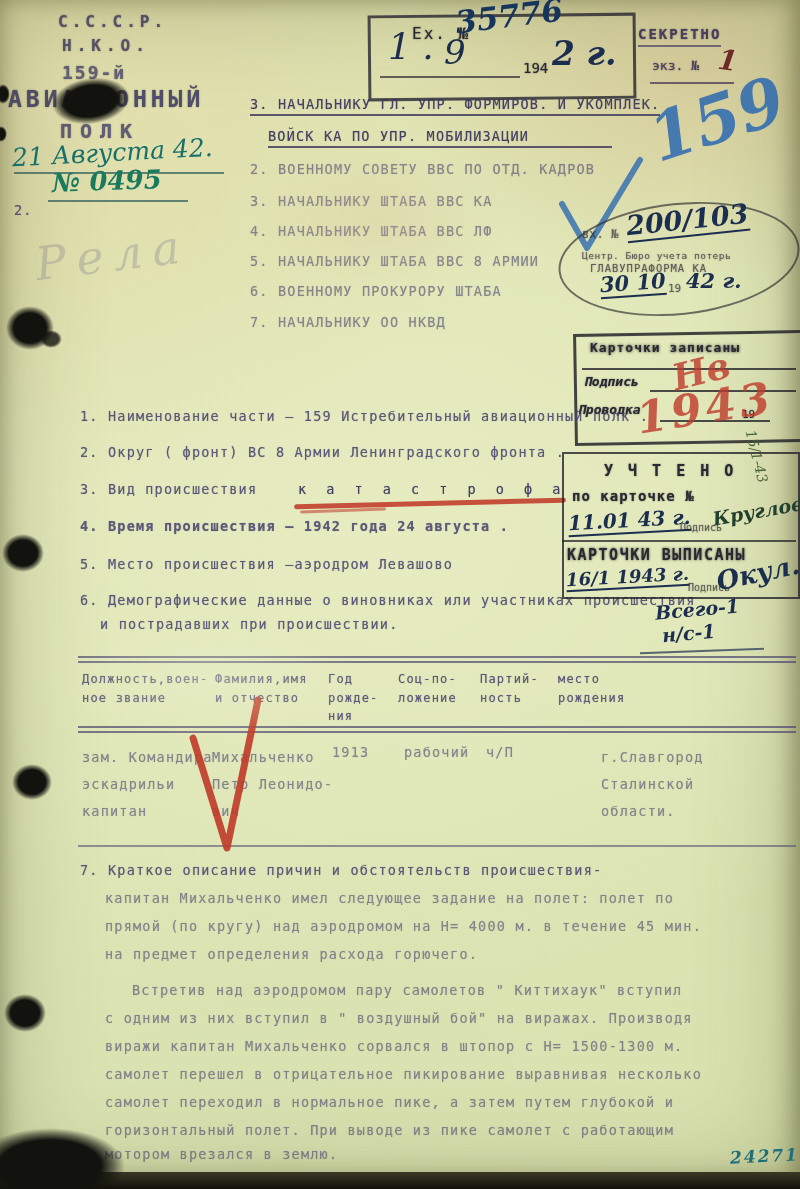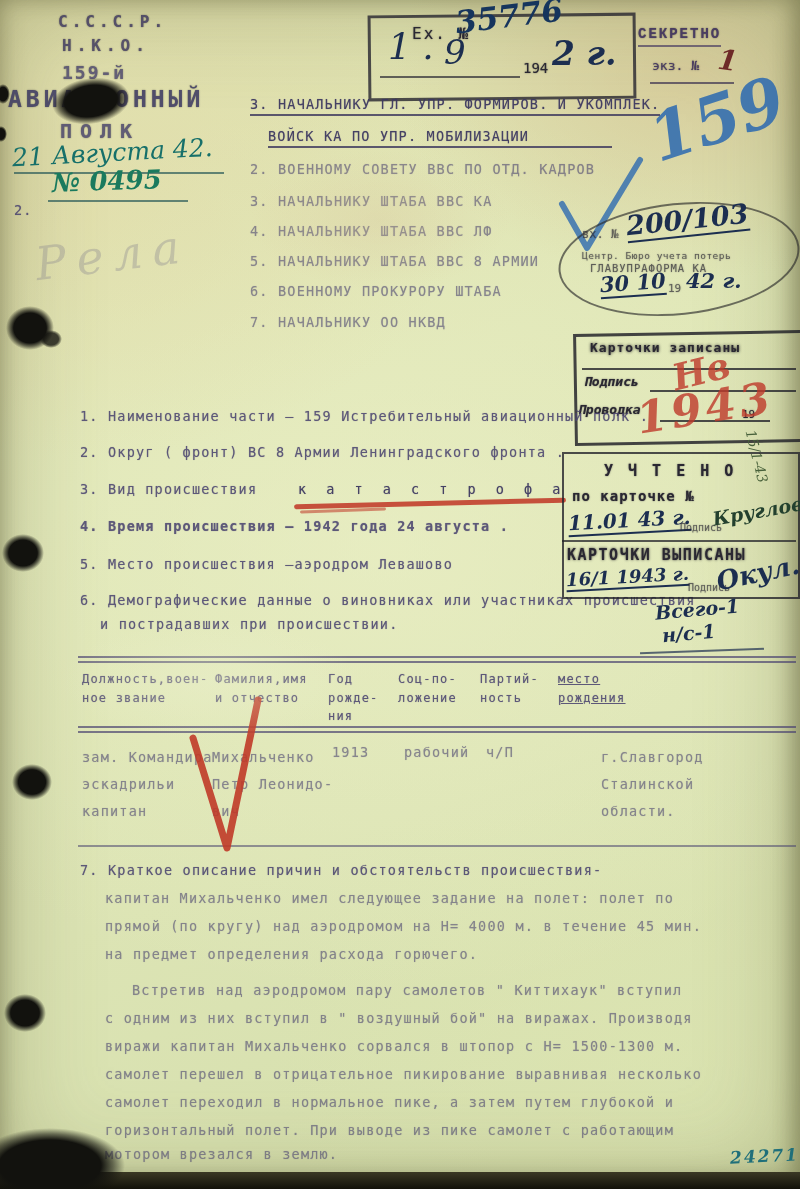--- a/index.html
+++ b/index.html
@@ -46,21 +46,21 @@
 
   <div class="abs" style="left:368px;top:14px;width:262px;height:80px;border:3px solid rgba(38,36,46,.8);transform:rotate(-.6deg);"></div>
   <div class="abs stamp" style="left:412px;top:24px;font-size:16px;letter-spacing:2px;">Ex. №</div>
   <div class="abs hand t-bold" style="left:455px;top:-2px;font-size:31px;color:#16355d;transform:rotate(-7deg);">35776</div>
   <div class="abs hand" style="left:388px;top:26px;font-size:36px;color:#1c2e50;">1 .</div>
   <div class="abs hand" style="left:444px;top:32px;font-size:34px;color:#1c2e50;">9</div>
   <div class="abs rule" style="left:380px;top:76px;width:140px;background:#2a2832;"></div>
   <div class="abs stamp" style="left:523px;top:60px;font-size:14px;">194</div>
   <div class="abs hand t-bold" style="left:552px;top:34px;font-size:33px;color:#1c2e50;">2 г.</div>
 
-  <div class="abs stamp t-bold" style="left:638px;top:26px;font-size:14px;letter-spacing:2px;color:#4a3d62;border-bottom:2px solid rgba(74,61,98,.7);padding-bottom:3px;font-family:Liberation Mono, monospace;">СЕКРЕТНО</div>
+  <div class="abs stamp t-bold" style="left:638px;top:26px;font-size:14px;letter-spacing:2px;color:#4a3d62;border-bottom:2px solid rgba(74,61,98,.7);padding-bottom:3px;">СЕКРЕТНО</div>
   <div class="abs stamp" style="left:652px;top:58px;font-size:13px;color:#4a3d62;">экз. №</div>
   <div class="abs hand t-bold" style="left:718px;top:44px;font-size:28px;color:#6e2a28;transform:rotate(8deg);">1</div>
   <div class="abs rule" style="left:650px;top:82px;width:84px;background:#3a3050;"></div>
 
   <div class="abs hand t-bold" style="left:648px;top:80px;font-size:66px;color:rgba(42,104,176,.85);transform:rotate(-18deg);">159</div>
   <svg class="abs" style="left:540px;top:152px;" width="112" height="108" viewBox="0 0 112 108">
     <polyline points="22,52 47,96 100,8" fill="none" stroke="rgba(45,106,176,.8)" stroke-width="6" stroke-linecap="round" stroke-linejoin="round"></polyline>
   </svg>
 
   <div class="abs hand" style="left:35px;top:228px;font-size:46px;color:rgba(128,124,140,.32);transform:rotate(-7deg);letter-spacing:10px;">Рела</div>
@@ -130,21 +130,21 @@
 ное звание</div>
   <div class="abs type pl" style="left:215px;top:670px;font-size:12px;line-height:1.55;white-space:pre-line;">Фамилия,имя
 и отчество</div>
   <div class="abs type pl" style="left:328px;top:670px;font-size:12px;line-height:1.55;white-space:pre-line;">Год
 рожде-
 ния</div>
   <div class="abs type pl" style="left:398px;top:670px;font-size:12px;line-height:1.55;white-space:pre-line;">Соц-по-
 ложение</div>
   <div class="abs type pl" style="left:480px;top:670px;font-size:12px;line-height:1.55;white-space:pre-line;">Партий-
 ность</div>
-  <div class="abs type pl" style="left:558px;top:670px;font-size:12px;line-height:1.55;white-space:pre-line;text-decoration:underline;">место
+  <div class="abs type pl" style="left:558px;top:670px;font-size:12px;line-height:1.55;white-space:pre-line;">место
 рождения</div>
   <div class="abs rule" style="left:78px;top:726px;width:718px;"></div>
   <div class="abs rule" style="left:78px;top:731px;width:718px;"></div>
 
   <div class="abs type pl t-faint" style="left:82px;top:744px;line-height:2.0;white-space:pre-line;">зам. Командира
 эскадрильи
 капитан</div>
   <div class="abs type pl t-faint" style="left:212px;top:744px;line-height:2.0;white-space:pre-line;">Михальченко
 Петр Леонидо-
 вич</div>

